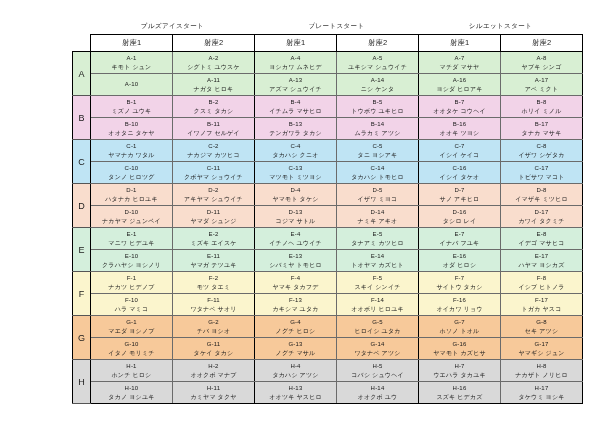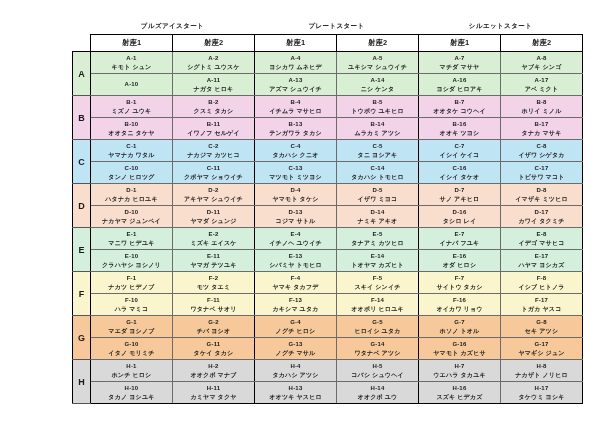--- a/index.html
+++ b/index.html
@@ -12,21 +12,20 @@
     height: 424px;
     font-family: "Liberation Sans", "DejaVu Sans", sans-serif;
     color: #1a1a1a;
     overflow: hidden;
   }
   #sheet {
     position: relative;
     width: 600px;
     height: 372px;
     box-sizing: border-box;
-    font-weight: bold;
   }
   table.grid {
     border-collapse: collapse;
     table-layout: fixed;
     position: absolute;
     left: 72px;
     top: 20px;
     width: 510px;
   }
   col.rowlabel { width: 18px; }

